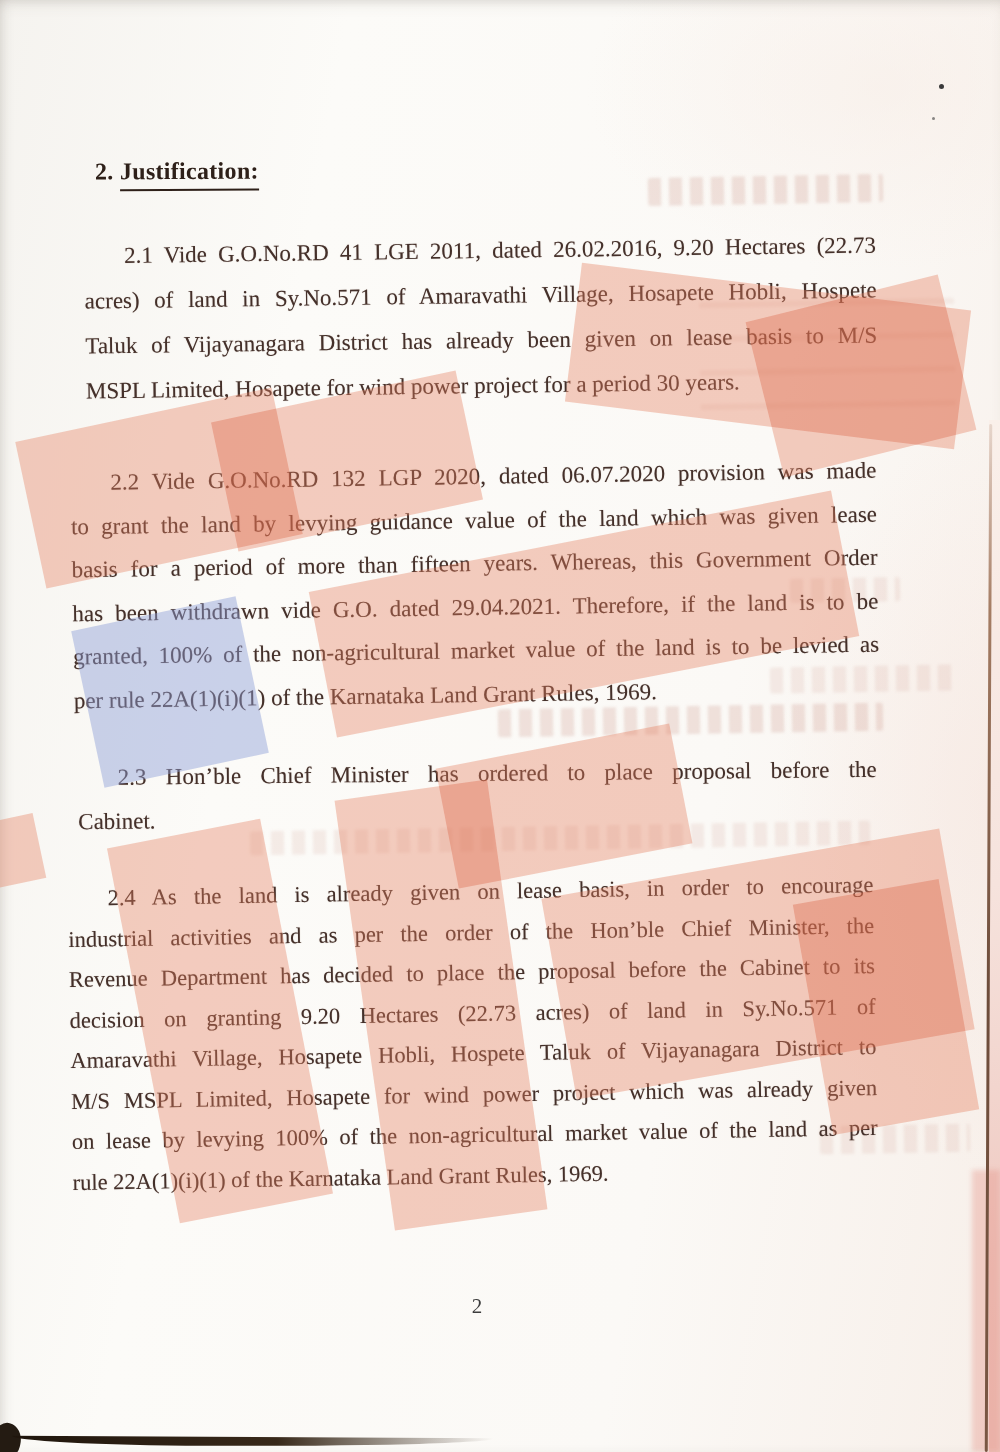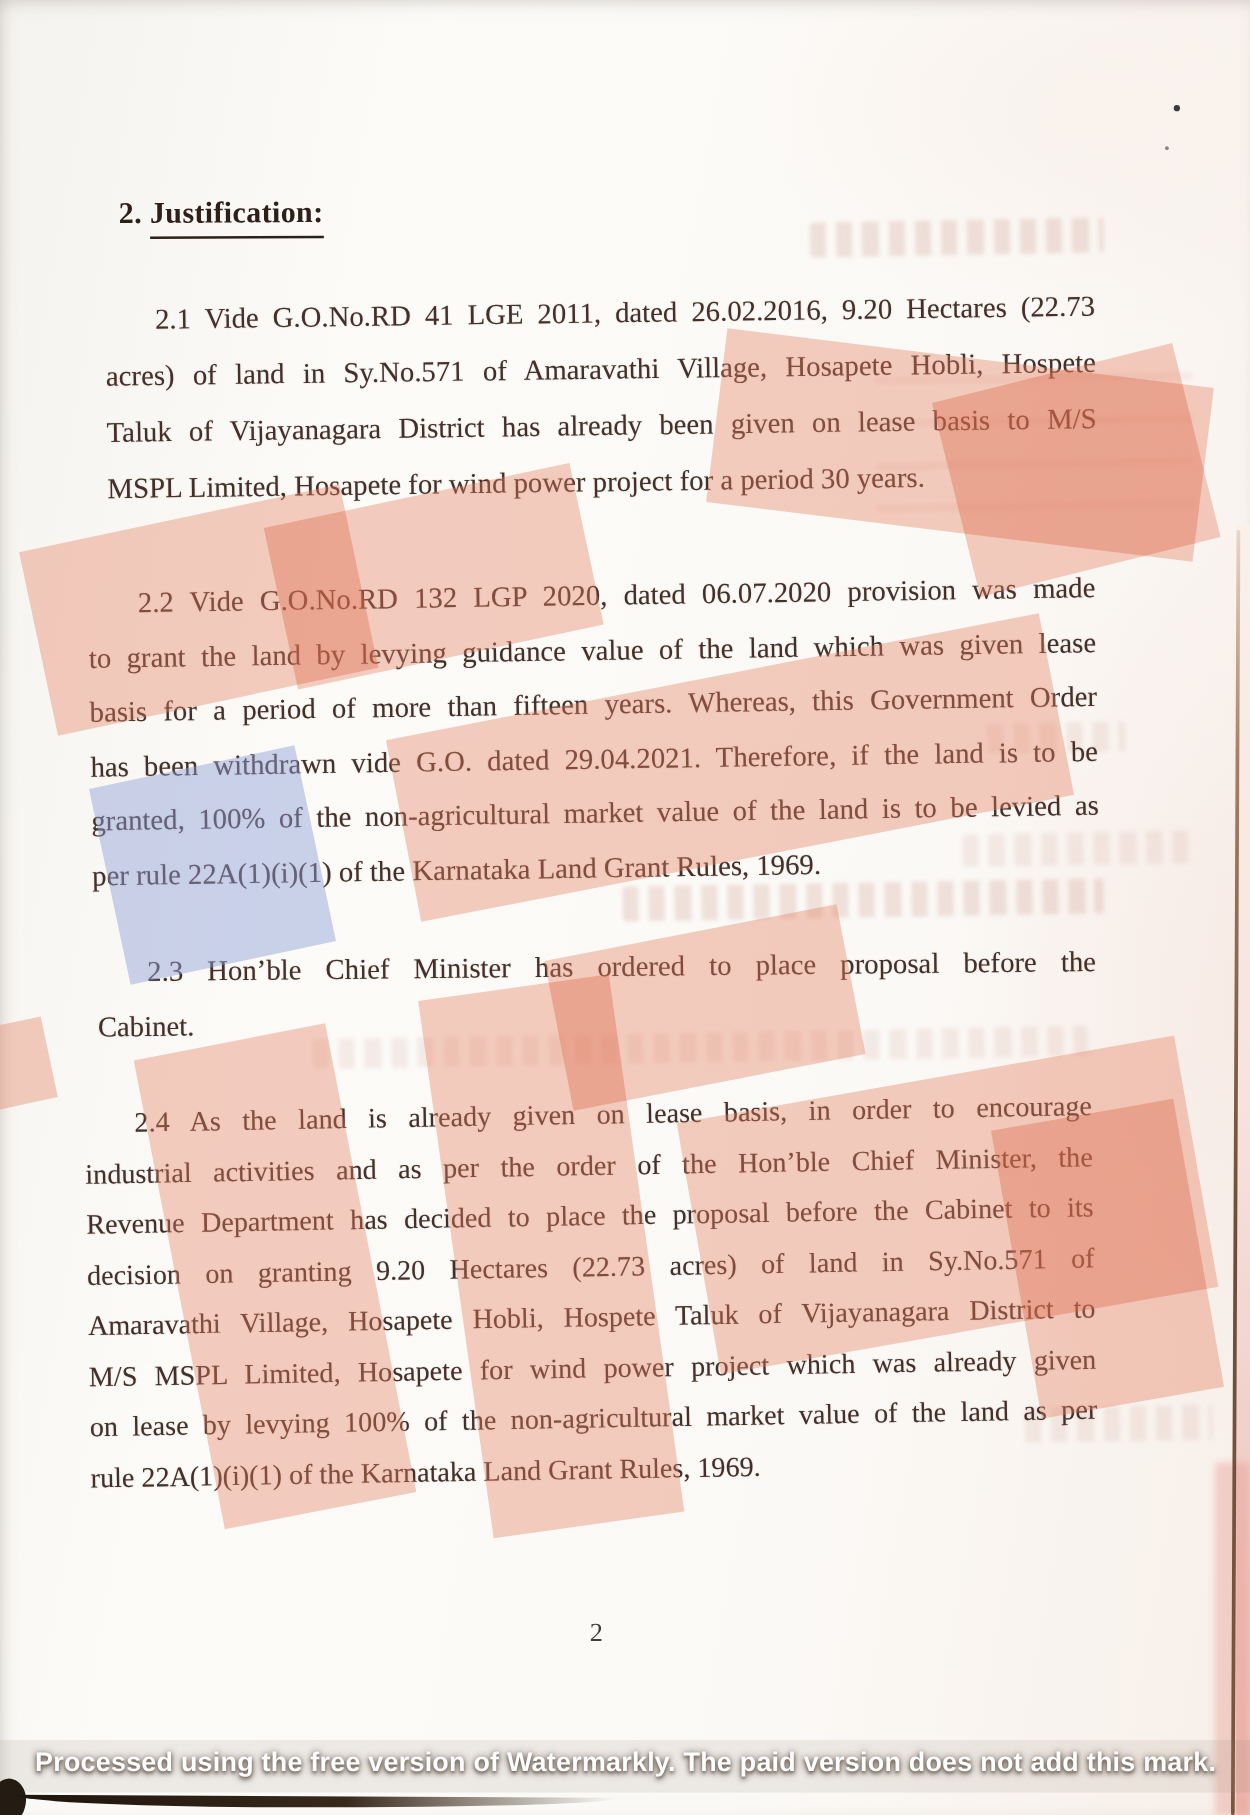--- a/index.html
+++ b/index.html
@@ -124,17 +124,14 @@
   <div class="pagenum">2</div>
 
   <div class="right-strip"></div>
   <div class="right-edge-line"></div>
   <div class="br-pink"></div>
   <div class="bottom-blob"></div>
   <div class="bottom-streak"></div>
   <div class="speck" style="left:939px;top:84px;width:5px;height:5px;"></div>
   <div class="speck" style="left:932px;top:117px;width:3px;height:3px;opacity:.6;"></div>
 
-  <div class="banner">
-    <div class="txt">Processed using the free version of Watermarkly. The paid version does not add this mark.</div>
-  </div>
 
 </div>
 
 </body></html>

